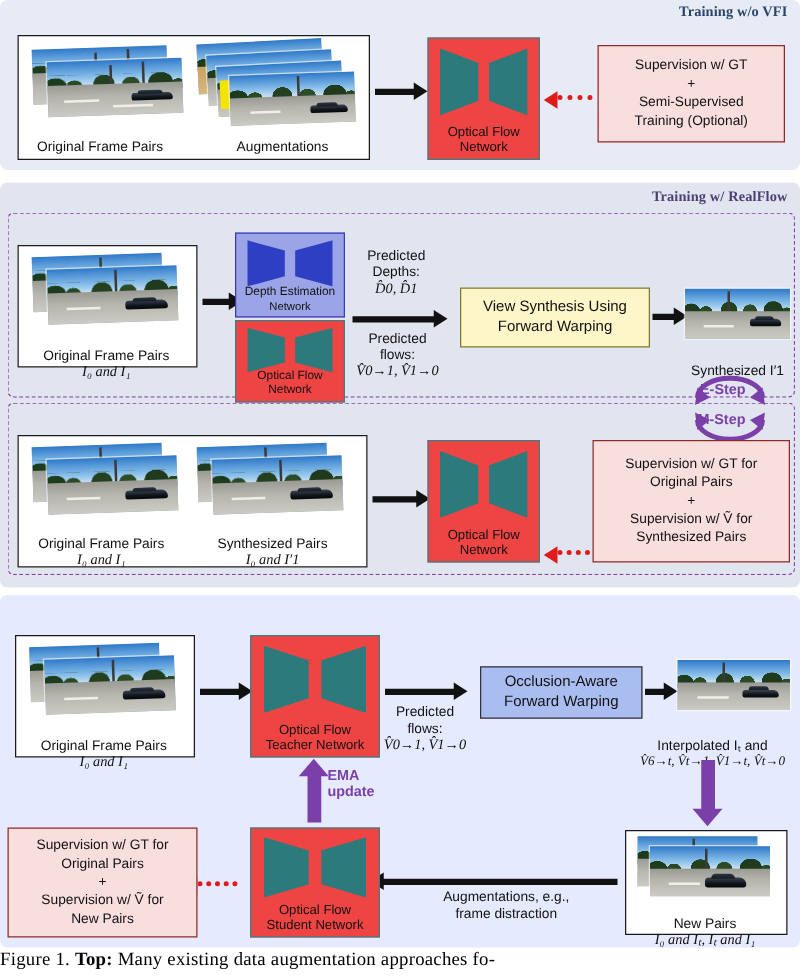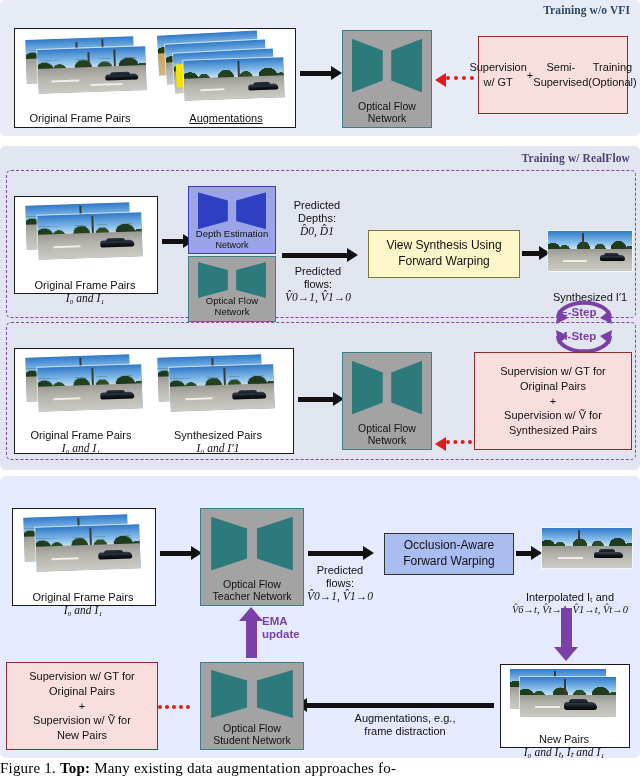--- a/index.html
+++ b/index.html
@@ -46,21 +46,21 @@
   .photo.warm .sky{background:linear-gradient(#2f79c9,#8ec2ea 70%,#d7e7f2);}
   .photo.warm:before{content:"";position:absolute;inset:0;background:rgba(214,160,60,.0);}
 
   .stack{position:absolute;}
   .stack .photo{position:absolute;}
 
   .cap{position:absolute;text-align:center;font-size:11px;color:#111;line-height:1.15;margin-top:15px;}
   .cap .it{font-style:italic;font-family:"Liberation Serif",serif;font-size:11.5px;}
 
   
-  .net{position:absolute;border:1.4px solid #3c7f86;background:#a3a3a3;}
+  .net{position:absolute;border:1.4px solid #3c7f86;background:#ef4444;}
   .net .glass{position:absolute;left:10%;right:10%;top:8%;height:56%;}
   .net .glass i{position:absolute;top:0;height:100%;width:44%;background:#2d7a7d;}
   .net .glass i.l{left:0;clip-path:polygon(0 0,100% 22%,100% 78%,0 100%);}
   .net .glass i.r{right:0;clip-path:polygon(0 22%,100% 0,100% 100%,0 78%);}
   .net .nlab{position:absolute;left:0;right:0;bottom:3px;text-align:center;font-size:10.5px;color:#111;line-height:1.15;}
   .net.depth{border-color:#3b3bb0;background:#9aa4e6;}
   .net.depth .glass i{background:#2f3fc4;}
 
   
   .pink{position:absolute;background:#f9dede;border:1.4px solid #8e2b2b;
@@ -156,38 +156,38 @@
     </div>
     <div class="photo" style="left:26px;top:26px;width:100px;height:40px;transform:rotate(-2deg);">
       <div class="sky"></div>
         <div class="trees"></div>
       <div class="pole" style="left:54%;top:6%;height:46%;"></div>
       <div class="road"></div>
       <div class="lane" style="left:16%;bottom:22%;width:24%;"></div>
       <div class="car" style="left:64%;bottom:20%;width:30%;height:15%;"></div>
     </div>
   </div>
-  <div class="cap" style="left:160px;top:97px;width:132px;text-decoration:underline;">Augmentations</div>
+  <div class="cap" style="left:160px;top:97px;width:132px;">Augmentations</div>
 
   <div class="arr" style="left:300px;top:71px;width:32px;"></div>
 
   <div class="net" style="left:342px;top:30px;width:88px;height:96px;">
     <div class="glass">
         <i class="l"></i>
         <i class="r"></i>
       </div>
     <div class="nlab">
       <div>Optical Flow</div>
       <div>Network</div>
     </div>
   </div>
 
   <div class="darr" style="left:446px;top:76px;width:28px;"></div>
 
-  <div class="pink" style="left:478px;top:36px;width:148px;height:76px;flex-direction:row;text-align:center;">
+  <div class="pink" style="left:478px;top:36px;width:148px;height:76px;flex-direction:column;text-align:center;">
     <div>Supervision w/ GT</div>
     <div>+</div>
     <div>Semi-Supervised</div>
     <div>Training (Optional)</div>
   </div>
 
   <div class="panel p2"></div>
   <div class="ptitle t2">Training w/ RealFlow</div>
 
   <div class="dashbox db1"></div>

